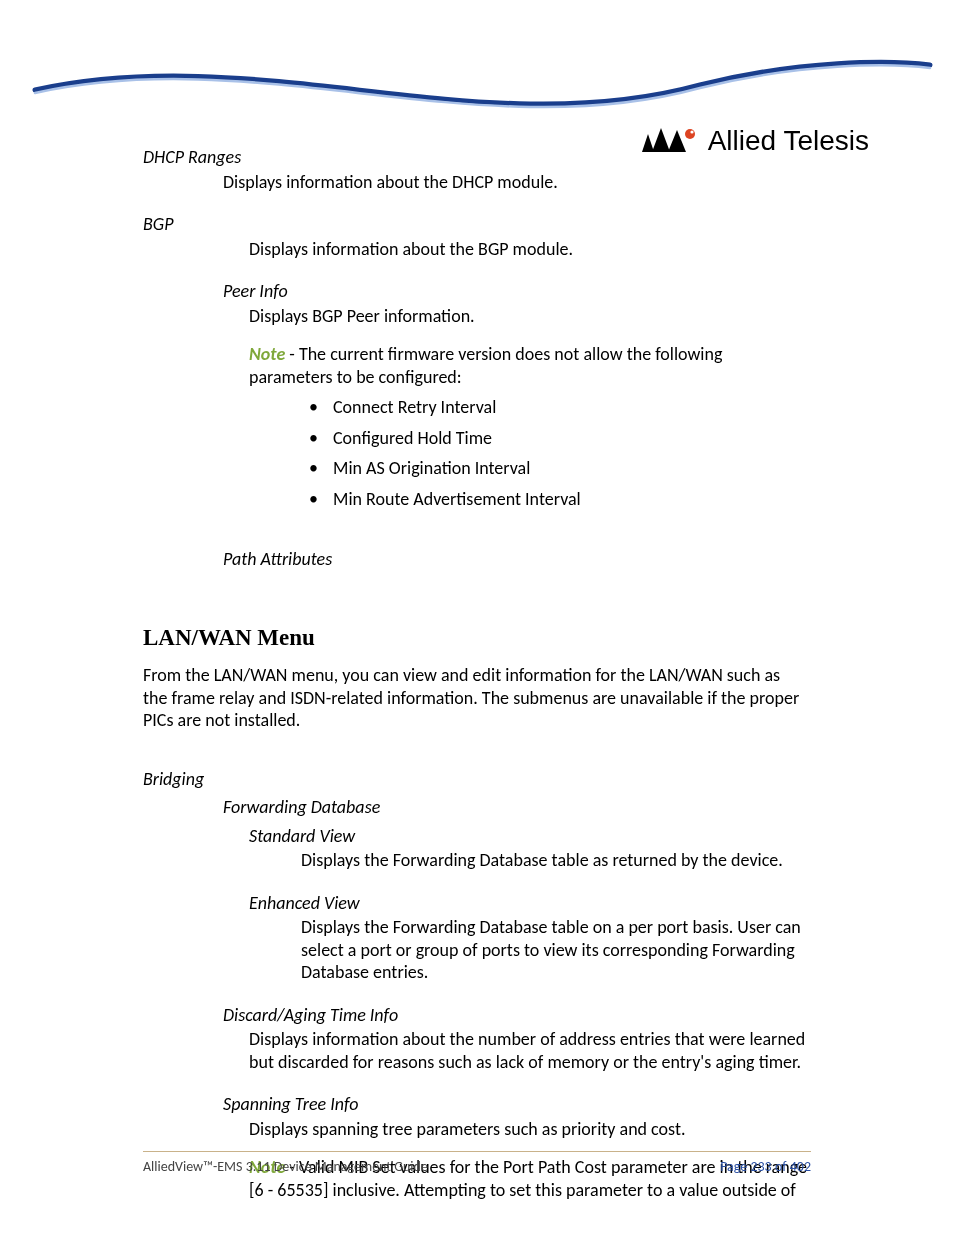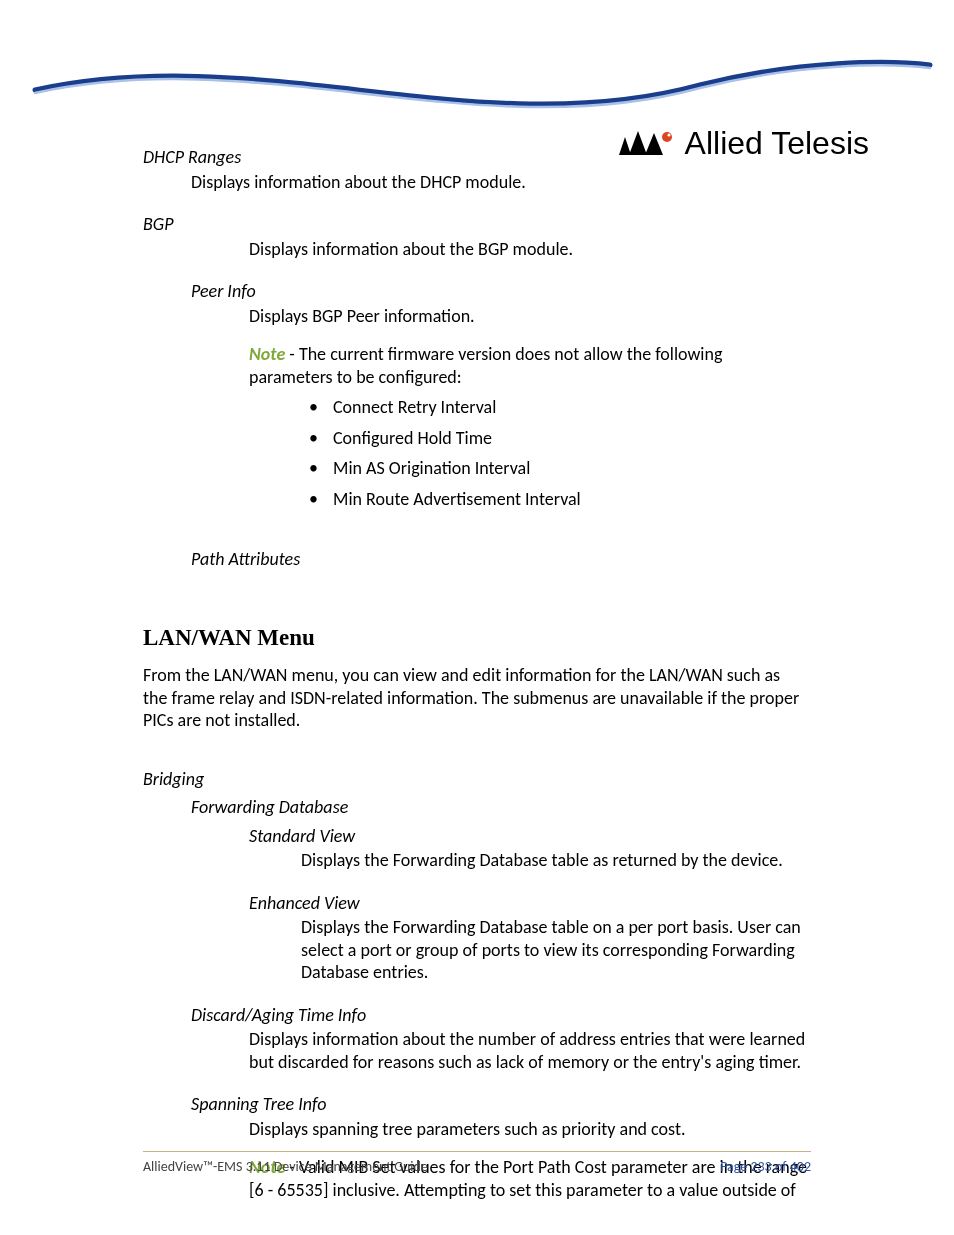--- a/index.html
+++ b/index.html
@@ -33,39 +33,39 @@
     height: 110px;
   }
   .logo {
     position: absolute;
     top: 95px;
     right: 85px;
     display: flex;
     align-items: center;
     gap: 8px;
     font-family: "Gill Sans", "Gill Sans MT", sans-serif;
-    font-size: 32px;
+    font-size: 28px;
     font-weight: 400;
     color: #000;
   }
   .logo svg { flex-shrink: 0; }
   .content {
     position: absolute;
     top: 140px;
     left: 143px;
     width: 665px;
     font-size: 18px;
     line-height: 1.25;
   }
   .term {
     font-style: italic;
     font-weight: 400;
     margin-top: 6px;
   }
-  .sub1 { margin-left: 48px; }
+  .sub1 { margin-left: 80px; }
   .sub2 { margin-left: 106px; }
   .sub3 { margin-left: 158px; }
   .desc { margin-top: 2px; }
   .note-label {
     color: #7FA83A;
     font-style: italic;
     font-weight: bold;
   }
   ul.bullets {
     margin: 4px 0 0 0;

